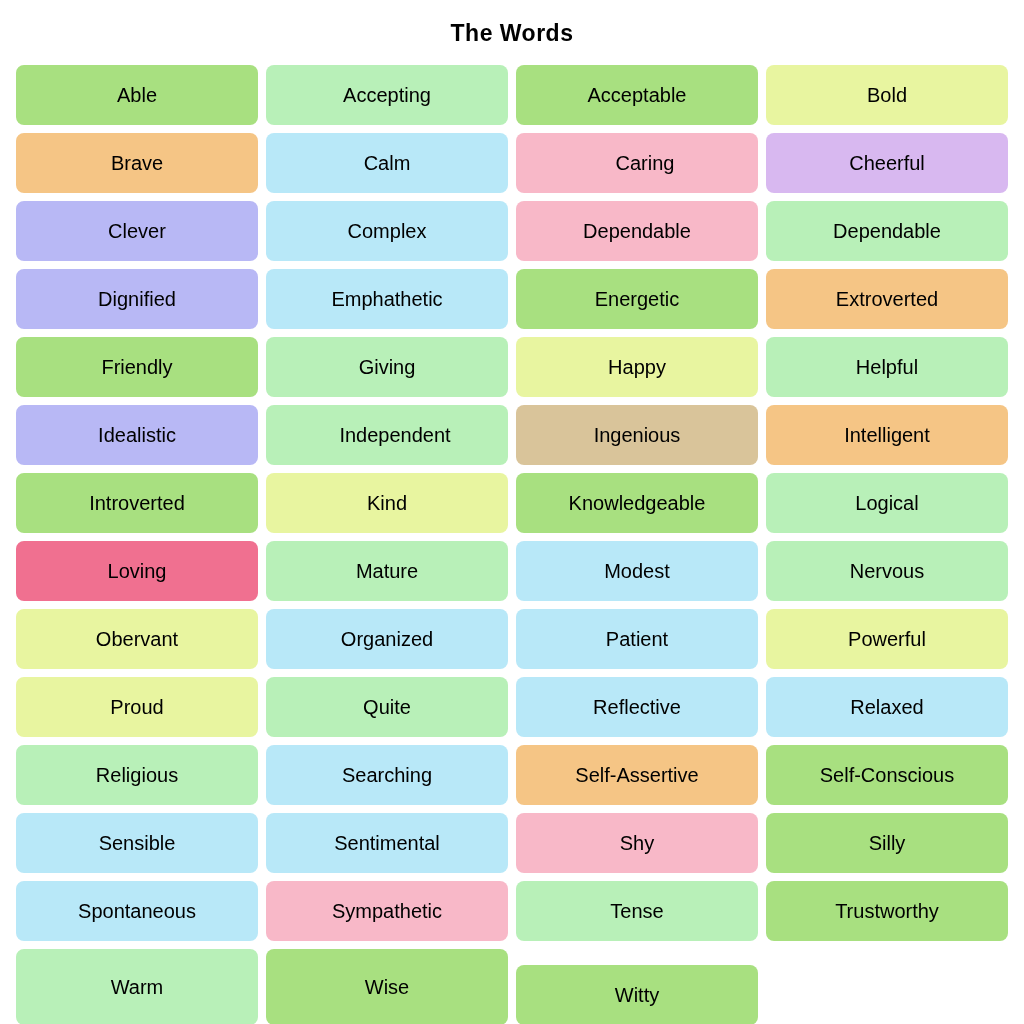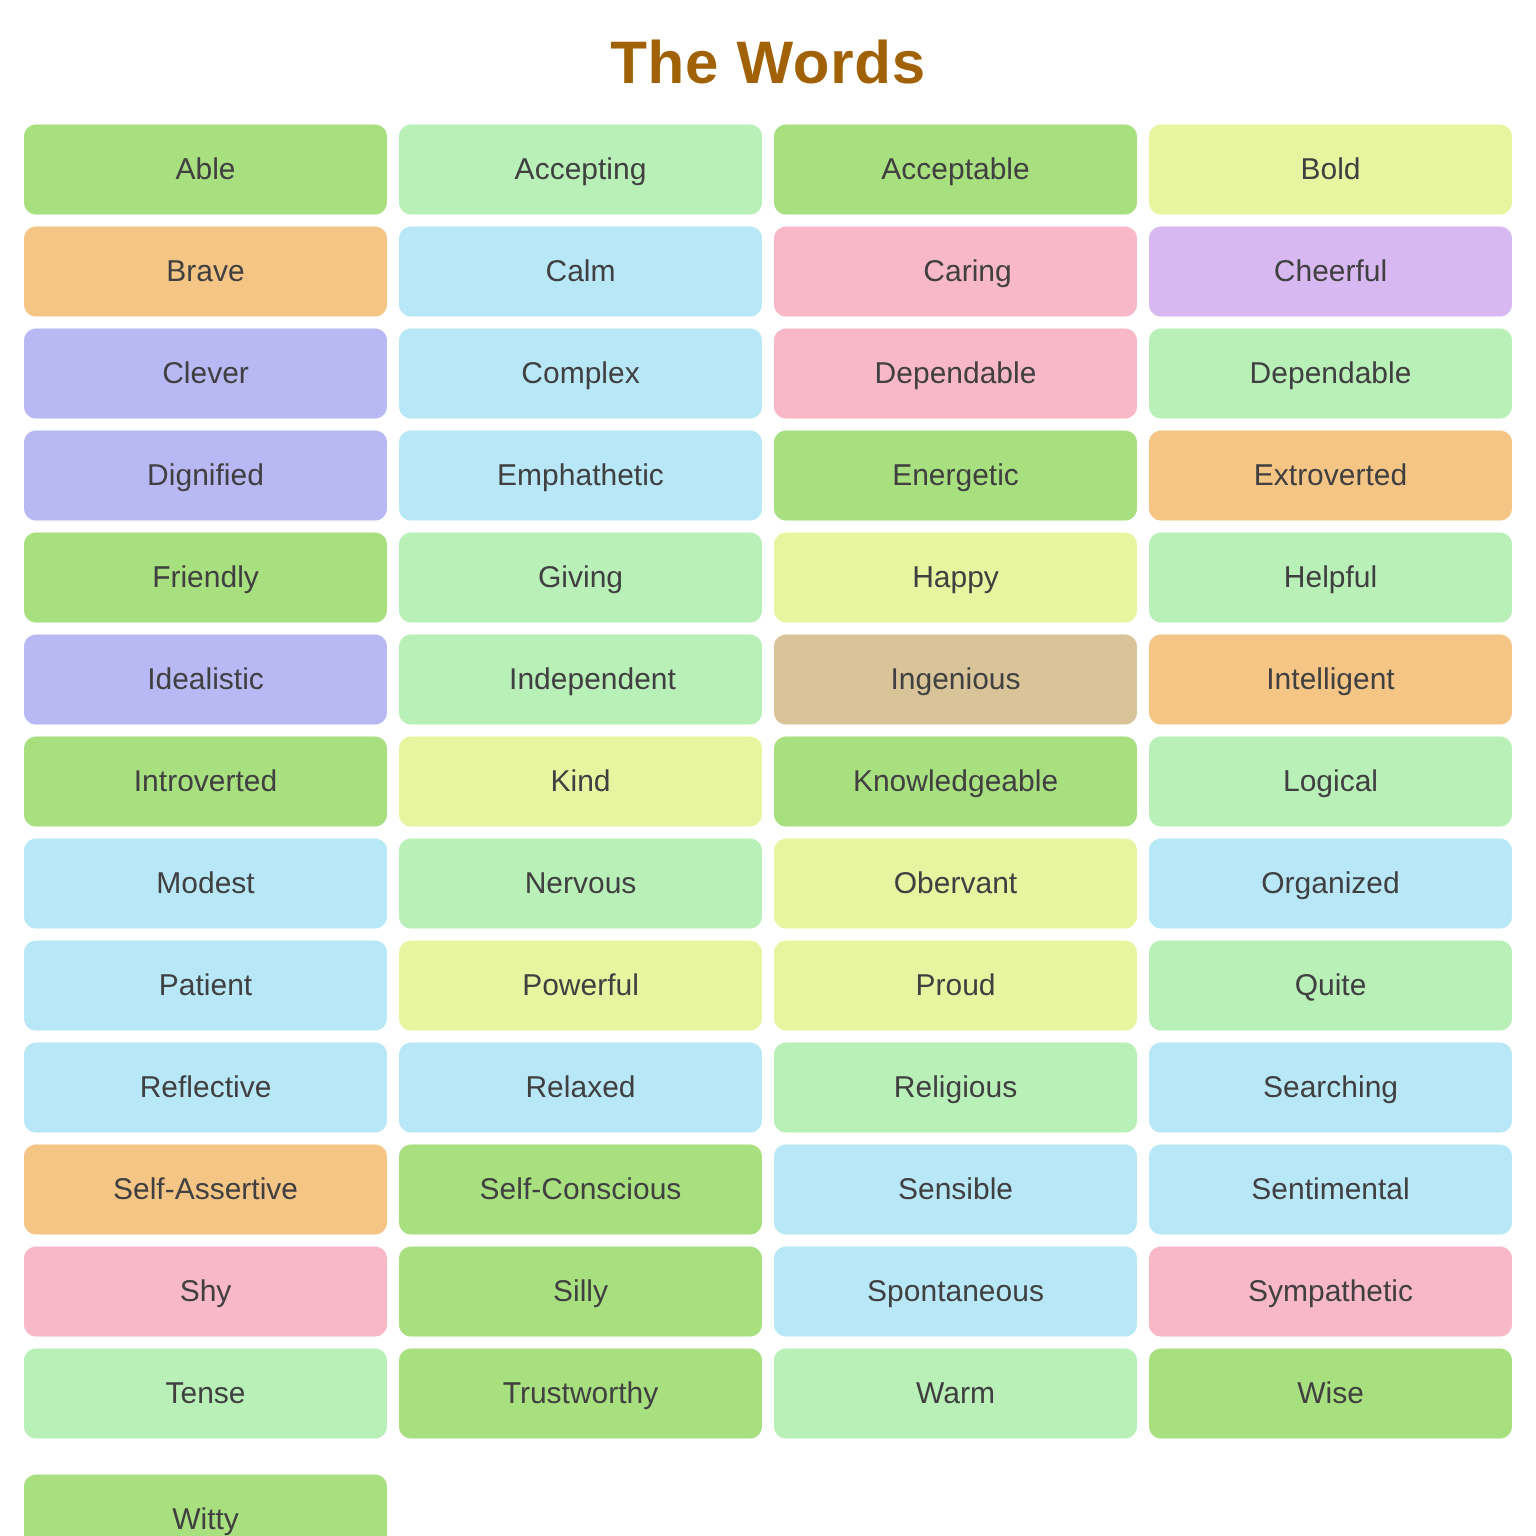--- a/index.html
+++ b/index.html
@@ -7,41 +7,41 @@
       background: #fff;
       font-family: 'Segoe UI', Arial, sans-serif;
       width: 1024px;
       min-height: 1024px;
       display: flex;
       flex-direction: column;
       align-items: center;
       padding: 20px 16px 10px 16px;
     }
     h1 {
-      font-size: 40px;
+      font-size: 23px;
       font-weight: 800;
-      color: #a16207;
+      color: #000000;
       margin-bottom: 18px;
       letter-spacing: 0.5px;
     }
     .grid {
       display: grid;
       grid-template-columns: repeat(4, 1fr);
       gap: 8px;
       width: 100%;
     }
     .cell {
       border-radius: 8px;
       display: flex;
       align-items: center;
       justify-content: center;
       padding: 14px 8px;
       font-size: 20px;
       font-weight: 500;
-      color: #404040;
+      color: #000000;
       text-align: center;
       min-height: 60px;
     }
   </style>
 </head>
 <body>
 
 <h1>The Words</h1>
 
 <div class="grid" id="grid">
@@ -66,20 +66,22 @@
     <div class="cell" style="background-color: rgb(232, 245, 160);">Happy</div>
     <div class="cell" style="background-color: rgb(184, 240, 184);">Helpful</div>
     <div class="cell" style="background-color: rgb(184, 184, 245);">Idealistic</div>
     <div class="cell" style="background-color: rgb(184, 240, 184); padding-left: 24px;">Independent</div>
     <div class="cell" style="background-color: rgb(217, 196, 154);">Ingenious</div>
     <div class="cell" style="background-color: rgb(245, 197, 133);">Intelligent</div>
     <div class="cell" style="background-color: rgb(168, 224, 128);">Introverted</div>
     <div class="cell" style="background-color: rgb(232, 245, 160);">Kind</div>
     <div class="cell" style="background-color: rgb(168, 224, 128);">Knowledgeable</div>
     <div class="cell" style="background-color: rgb(184, 240, 184);">Logical</div>
+    <div class="cell" style="background-color: rgb(240, 112, 144);">Loving</div>
+    <div class="cell" style="background-color: rgb(184, 240, 184);">Mature</div>
     <div class="cell" style="background-color: rgb(184, 232, 248);">Modest</div>
     <div class="cell" style="background-color: rgb(184, 240, 184);">Nervous</div>
     <div class="cell" style="background-color: rgb(232, 245, 160);">Obervant</div>
     <div class="cell" style="background-color: rgb(184, 232, 248);">Organized</div>
     <div class="cell" style="background-color: rgb(184, 232, 248);">Patient</div>
     <div class="cell" style="background-color: rgb(232, 245, 160);">Powerful</div>
     <div class="cell" style="background-color: rgb(232, 245, 160);">Proud</div>
     <div class="cell" style="background-color: rgb(184, 240, 184);">Quite</div>
     <div class="cell" style="background-color: rgb(184, 232, 248);">Reflective</div>
     <div class="cell" style="background-color: rgb(184, 232, 248);">Relaxed</div>

